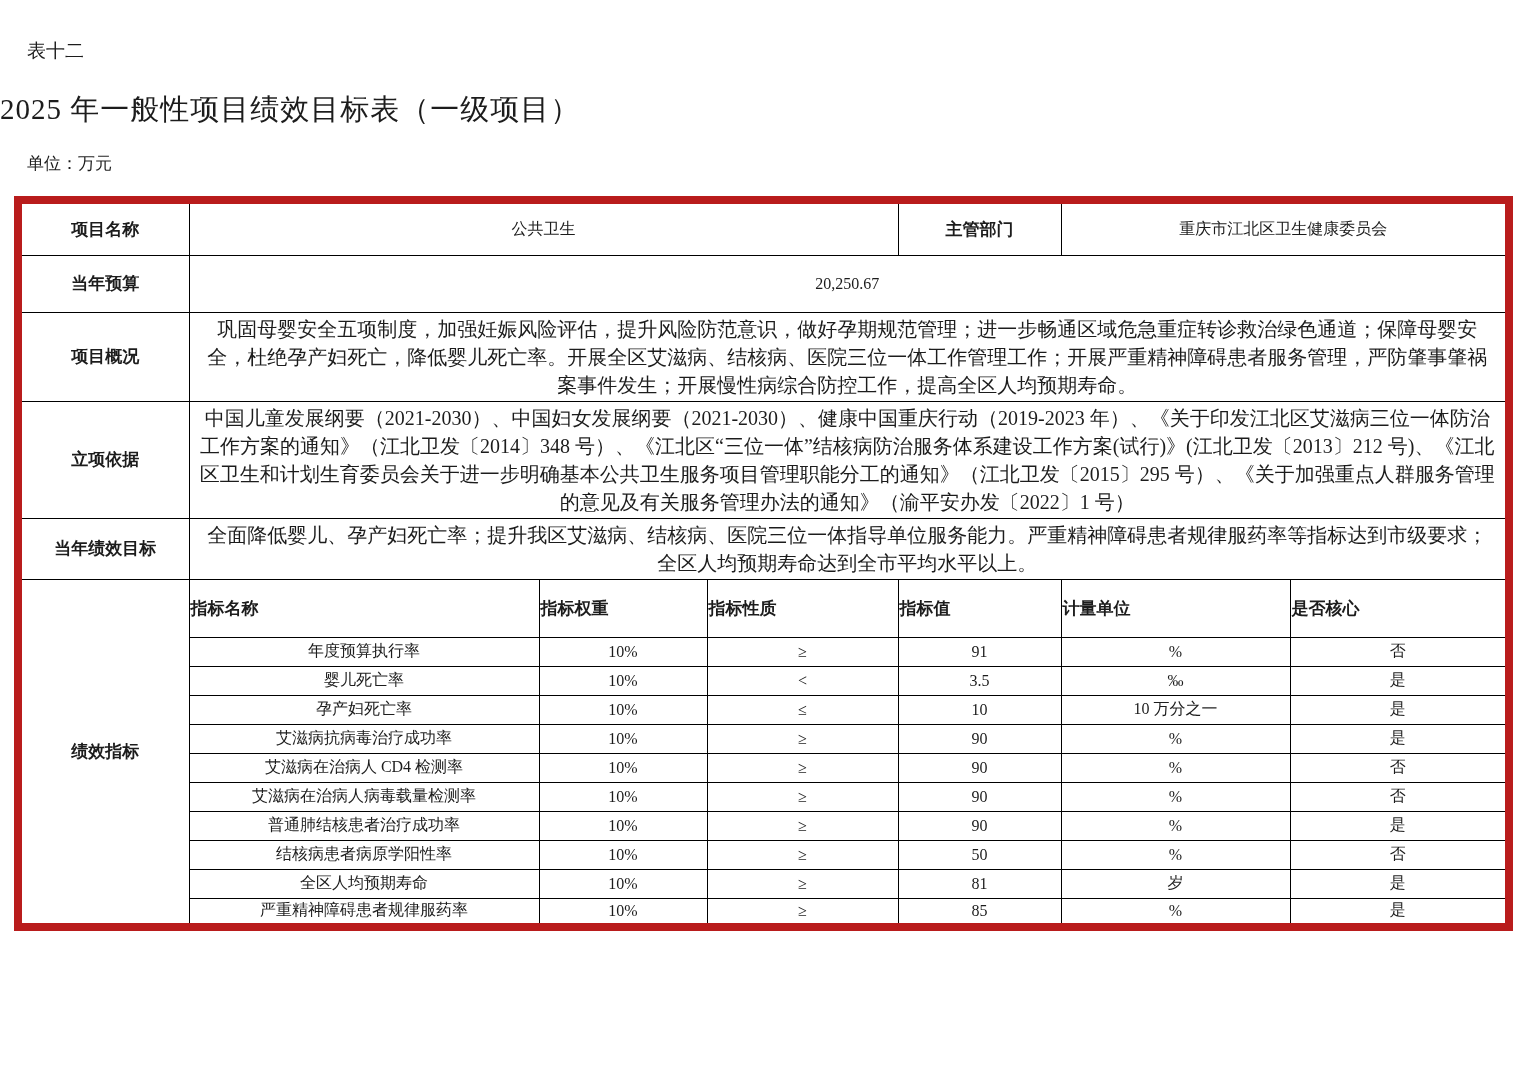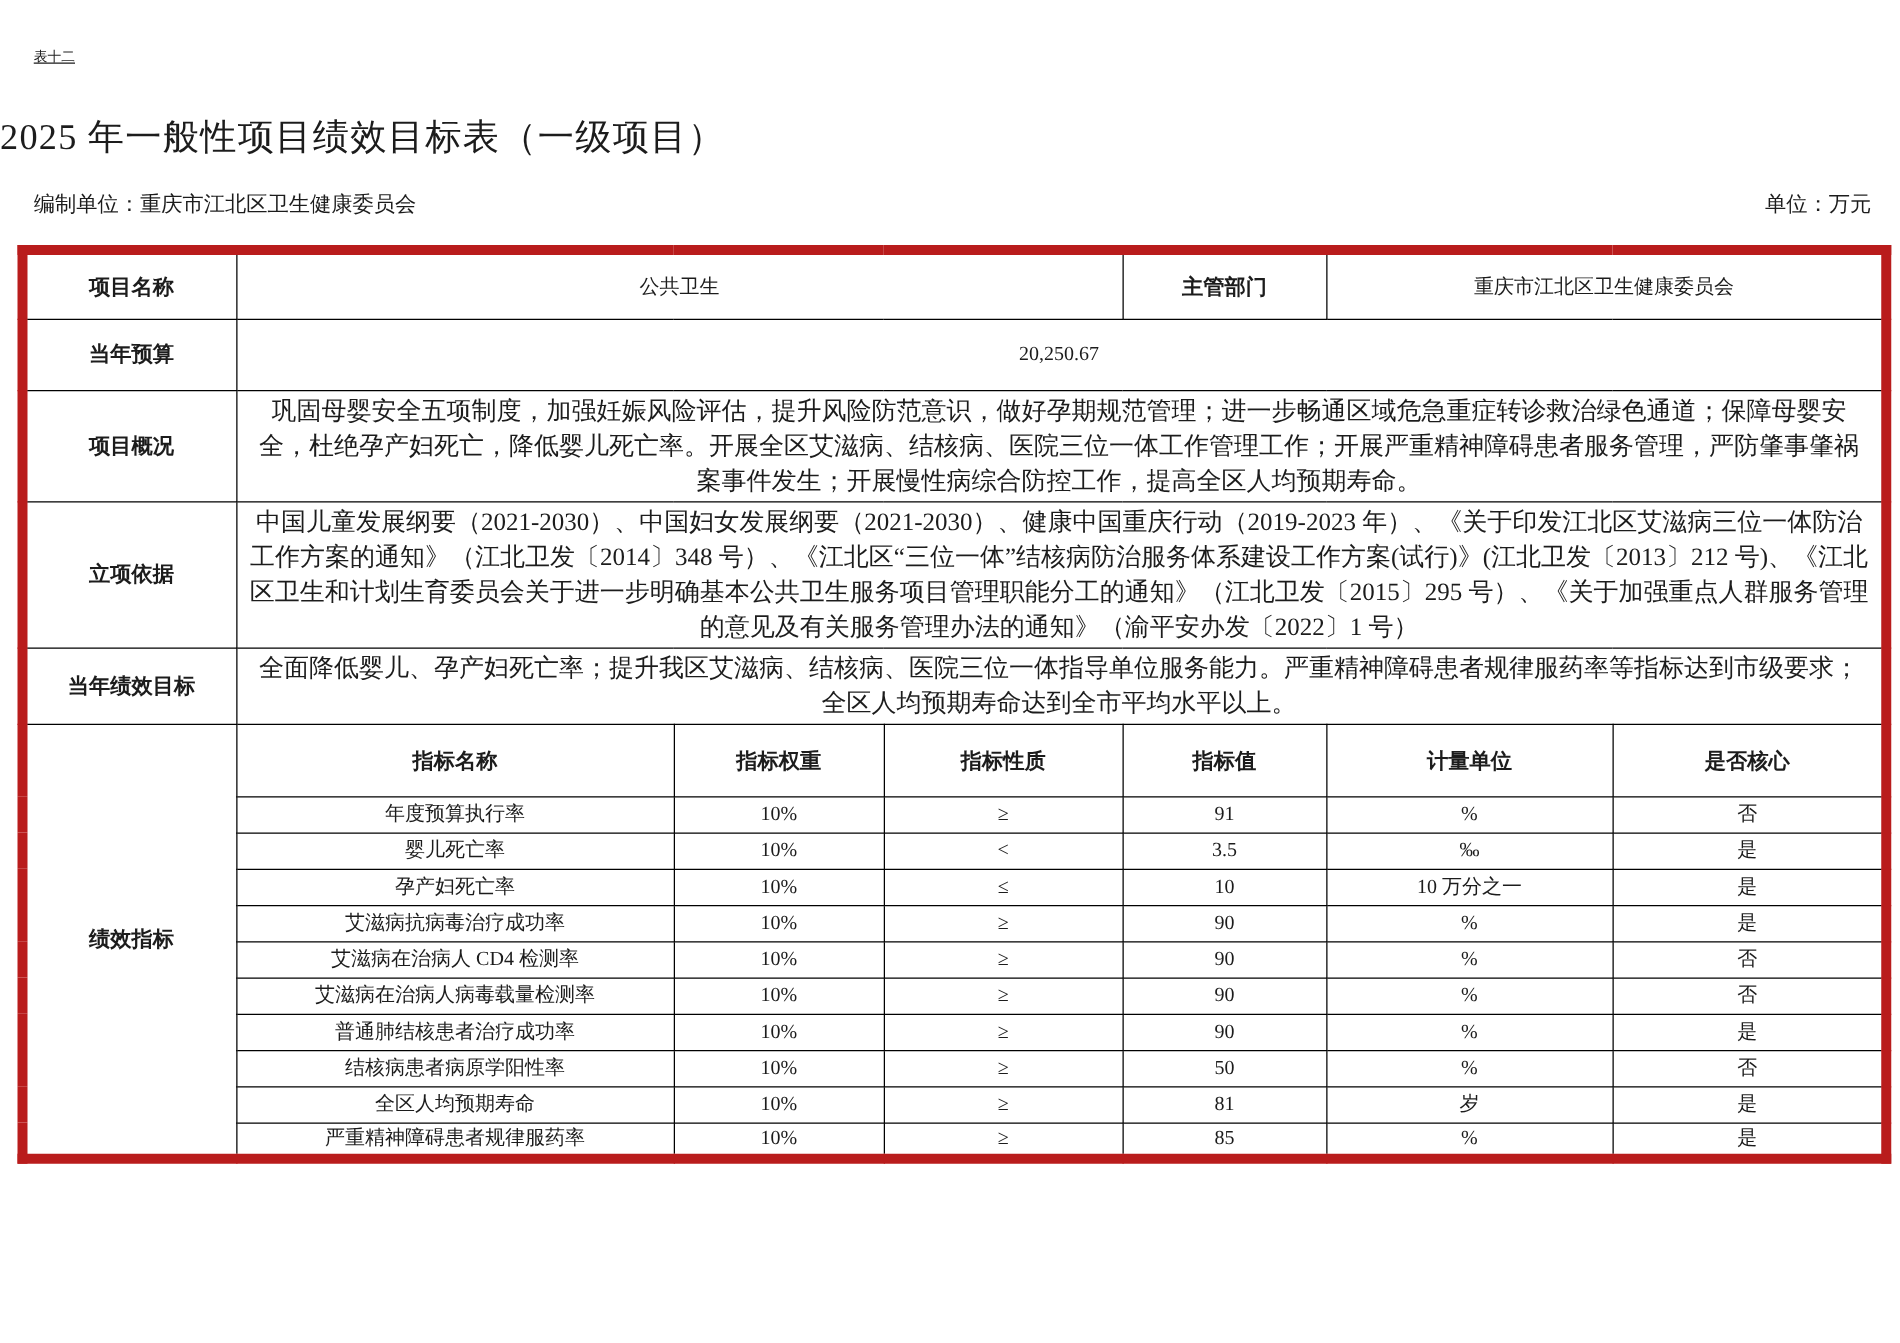--- a/index.html
+++ b/index.html
@@ -12,22 +12,21 @@
     height: 1074px;
     font-family: "Liberation Serif", "DejaVu Serif", serif;
     color: #1c1c1c;
     position: relative;
     overflow: hidden;
   }
   .tag {
     position: absolute;
     left: 27px;
     top: 38px;
-    font-size: 11px;
-    text-decoration: underline;
+    font-size: 19px;
   }
   .title {
     position: absolute;
     left: 0;
     right: 0;
     top: 90px;
     text-align: left;
     font-size: 29px;
     letter-spacing: 1px;
     white-space: nowrap;
@@ -67,39 +66,37 @@
   }
   td.txt {
     text-align: center;
     font-size: 20px;
     line-height: 28px;
     padding: 2px 10px;
   }
   td.hdr {
     font-weight: bold;
     font-size: 17px;
-    text-align: center;
   }
   tr.r1 { height: 55px; }
   tr.r2 { height: 57px; margin-left: 15px; }
   tr.r3 { height: 84px; padding-left: 44px; }
   tr.r4 { height: 116px; }
   tr.r5 { height: 56px; margin-top: 12px; }
   tr.rh { height: 58px; }
   tr.ri { height: 29px; }
 </style>
 </head>
 <body>
 
 <div class="tag">表十二</div>
 
 <div class="title">2025 年一般性项目绩效目标表（一级项目）</div>
 
 <div class="meta">
-  <span>编制单位：重庆市江北区卫生健康委员会</span>
   <span>单位：万元</span>
 </div>
 
 <table class="main">
   <colgroup>
     <col style="width:171px">
     <col style="width:350px">
     <col style="width:168px">
     <col style="width:191px">
     <col style="width:163px">

